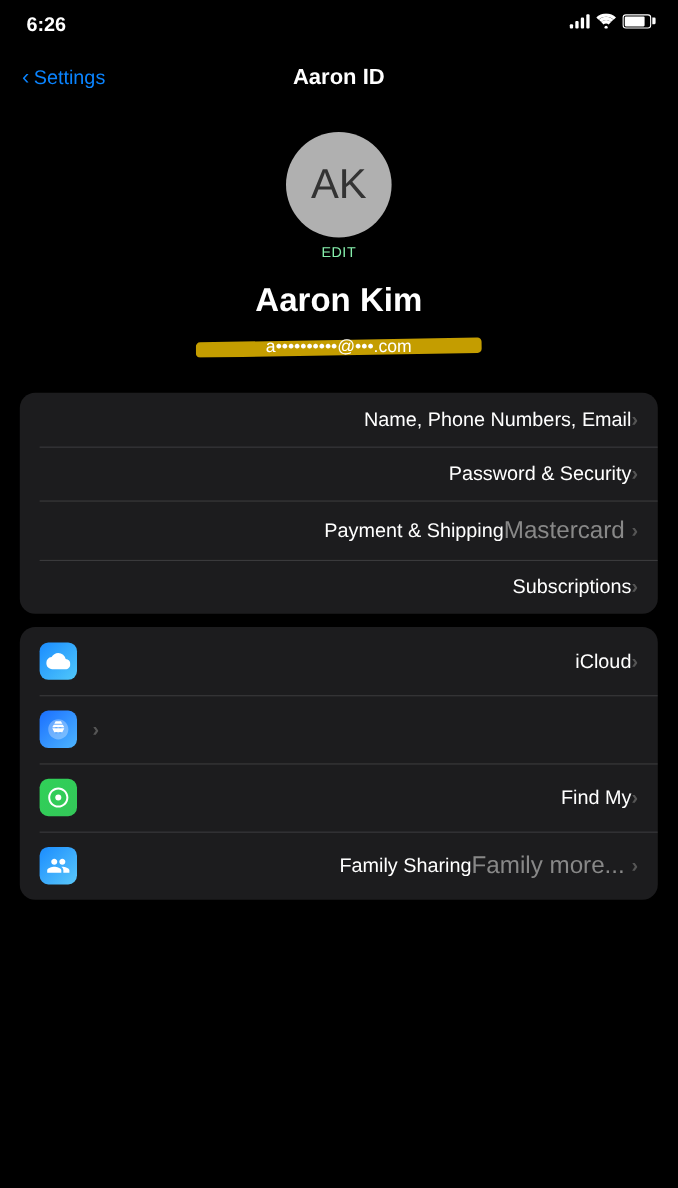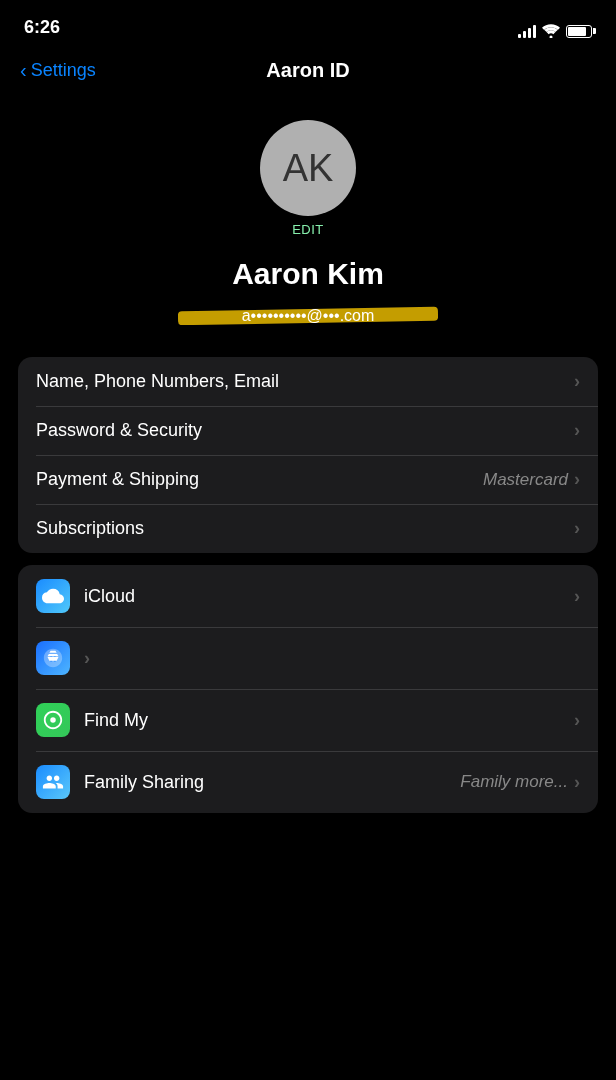--- a/index.html
+++ b/index.html
@@ -11,22 +11,22 @@
       font-family: -apple-system, 'SF Pro Display', 'Helvetica Neue', Arial, sans-serif;
       color: #fff;
       overflow: hidden;
       position: relative;
     }
 
     
     .status-bar {
       display: flex;
       justify-content: space-between;
-      align-items: flex-end;
-      padding: 0 24px 6px;
+      align-items: flex-start;
+      padding: 12px 24px 6px;
       height: 44px;
     }
     .status-time {
       font-size: 18px;
       font-weight: 600;
       color: #fff;
     }
     .status-icons {
       display: flex;
       align-items: center;
@@ -176,20 +176,21 @@
       margin: 12px 18px;
       overflow: hidden;
     }
 
     .setting-row {
       display: flex;
       align-items: center;
       padding: 14px 18px;
       cursor: pointer;
       position: relative;
+      text-align: right;
     }
     .setting-row:not(:last-child)::after {
       content: '';
       position: absolute;
       bottom: 0;
       left: 18px;
       right: 0;
       height: 0.5px;
       background: #3a3a3c;
     }
@@ -204,24 +205,23 @@
       justify-content: center;
       flex-shrink: 0;
     }
 
     .setting-label {
       flex: 1;
       font-size: 18px;
       color: #fff;
     }
     .setting-value {
-      font-size: 17px;
+      font-size: 22px;
       color: #888;
       margin-right: 6px;
-      font-style: italic;
     }
     .chevron-right {
       color: #555;
       font-size: 18px;
       font-weight: 600;
     }
 
     
     .icon-icloud {
       background: linear-gradient(135deg, #1a8cff, #50c8fa);

